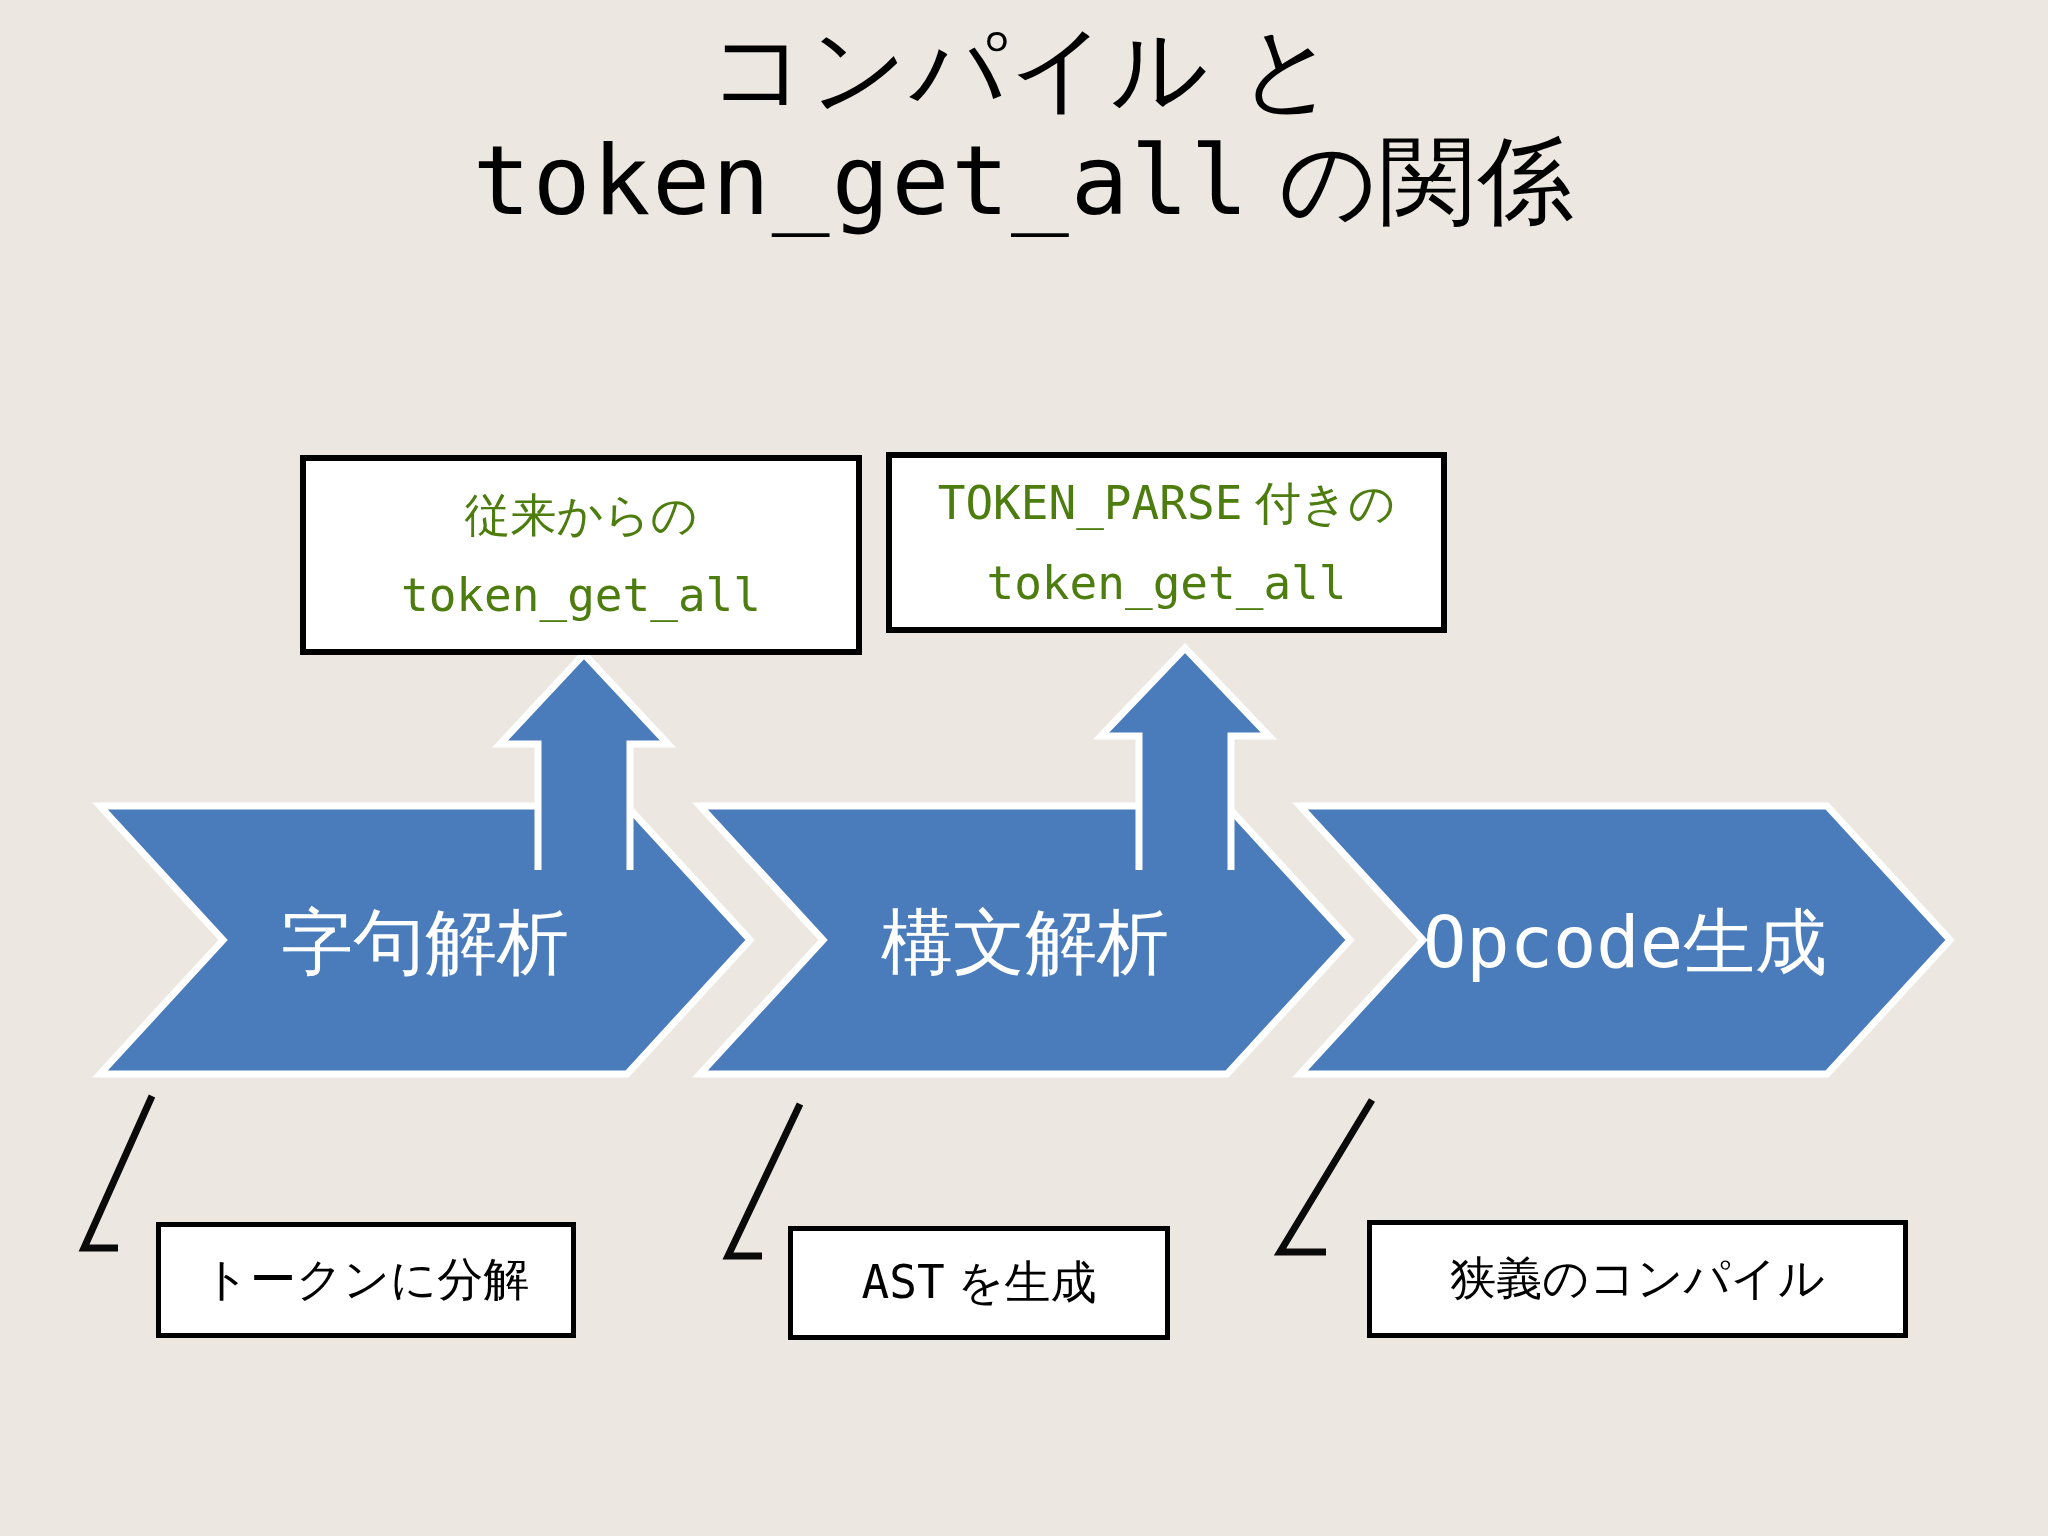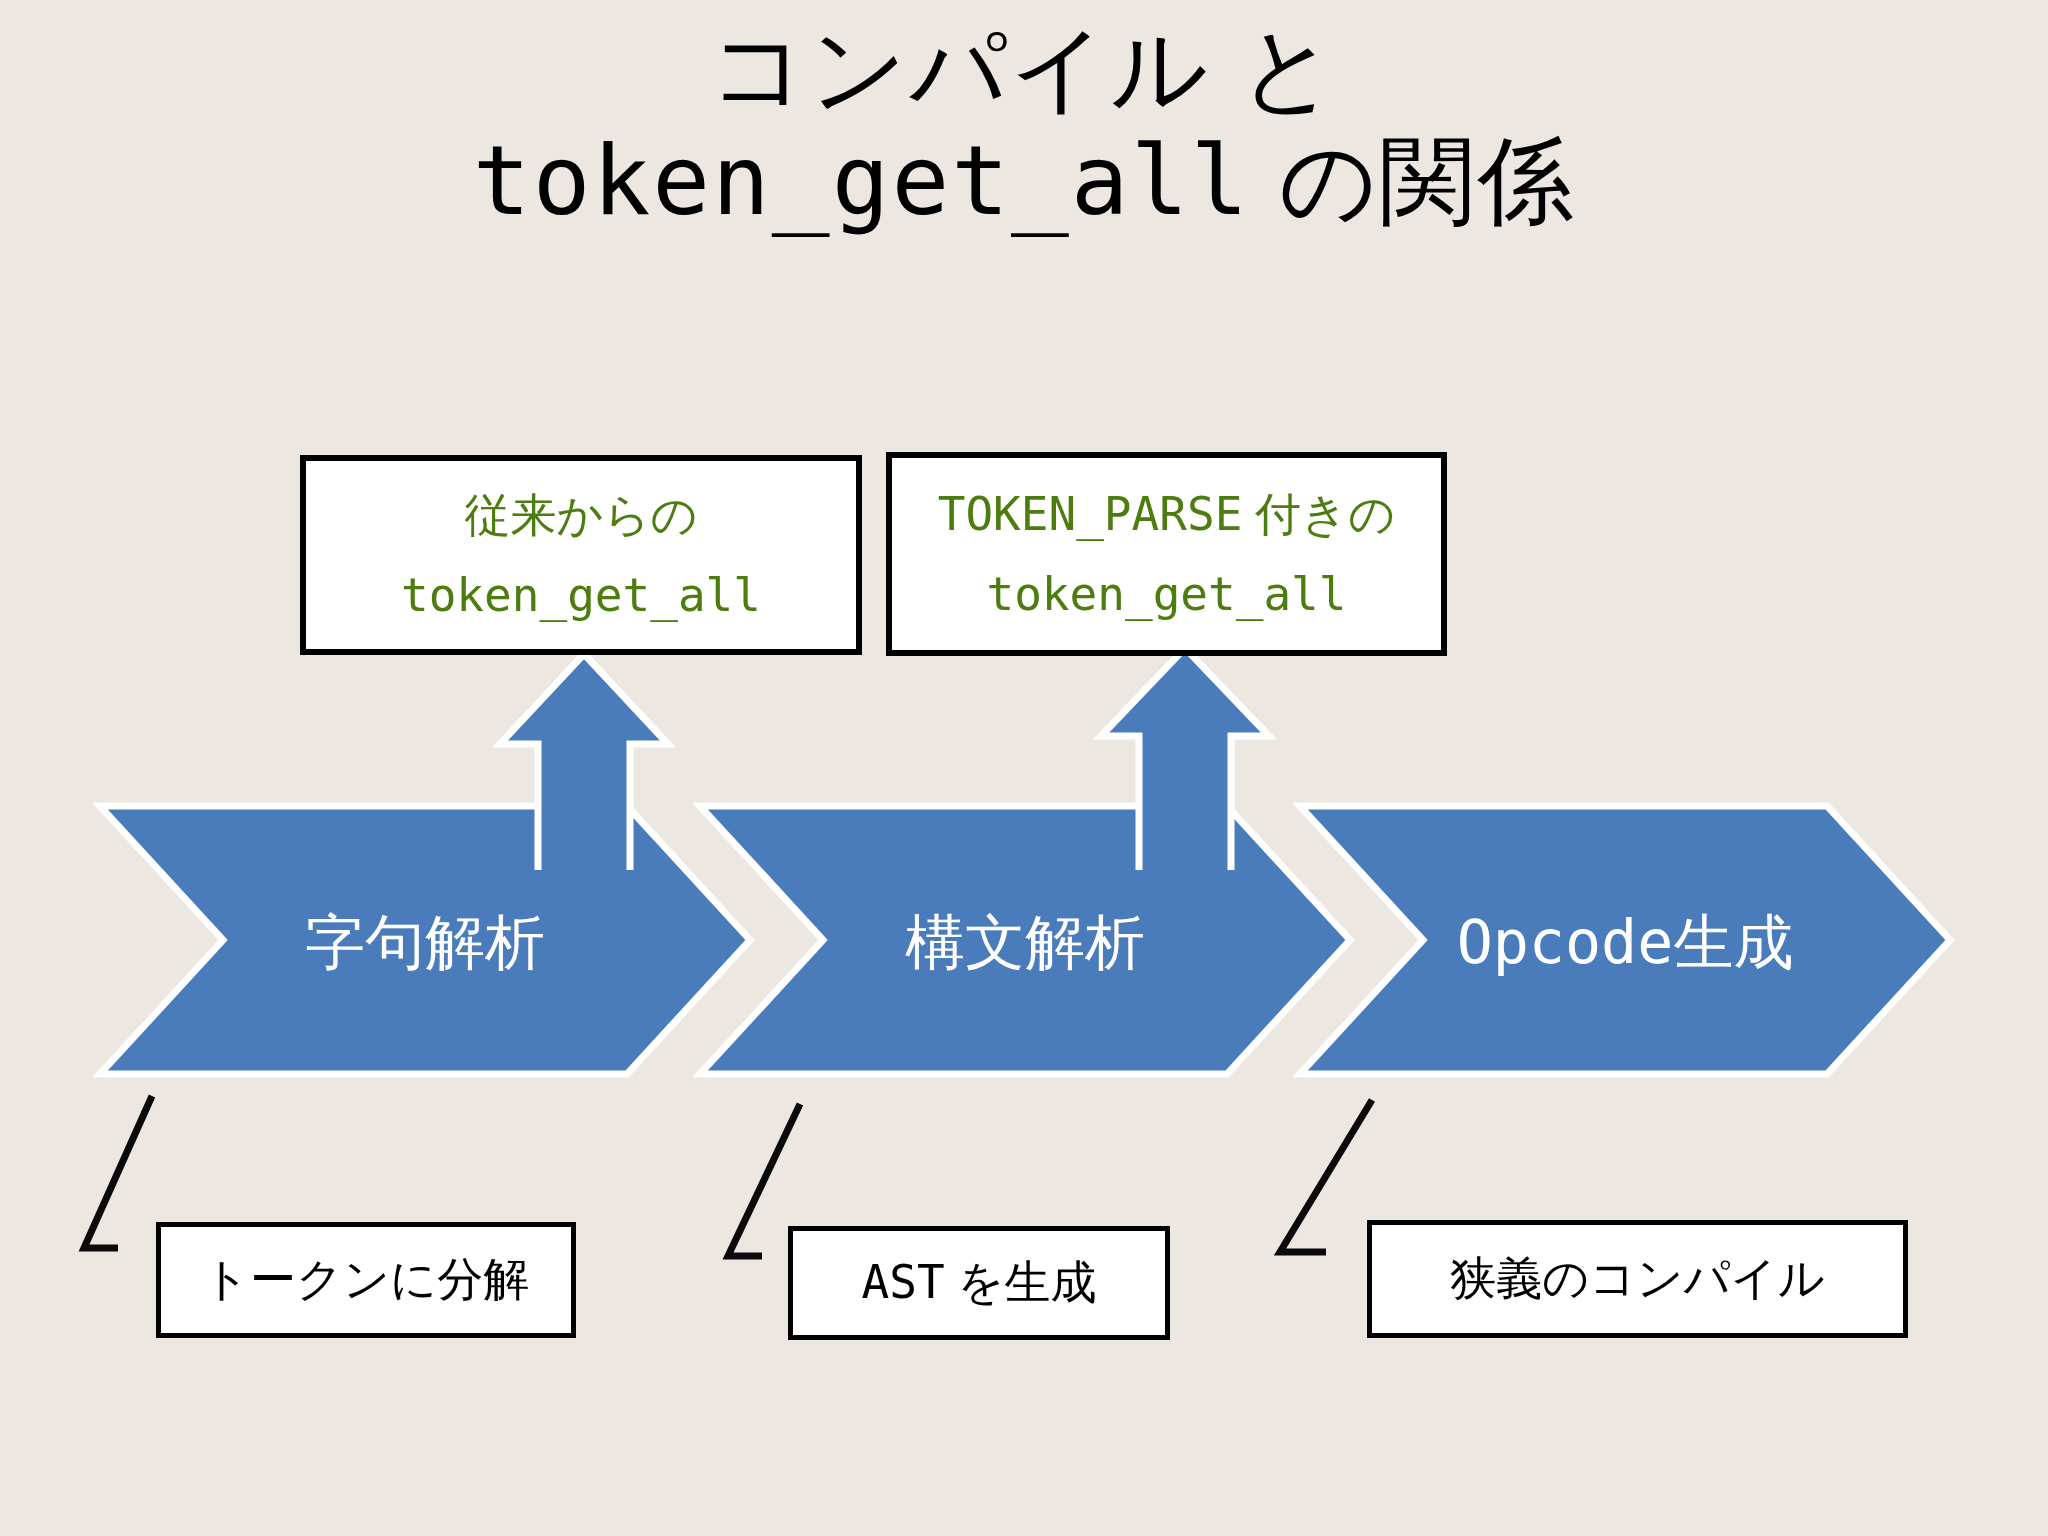--- a/index.html
+++ b/index.html
@@ -30,26 +30,26 @@
   
   .topbox{
     position:absolute;
     background:#FFFFFF;border:6px solid #000000;
     box-sizing:border-box;
     display:flex;flex-direction:column;justify-content:center;align-items:center;
     font-size:46px;line-height:80px;color:#4d7c0f;
     text-align:center;white-space:nowrap;
   }
   #topbox-1{left:300px;top:455px;width:562px;height:200px;}
-  #topbox-2{left:886px;top:452px;width:561px;height:204px;}
+  #topbox-2{left:886px;top:452px;width:561px;height:181px;}
 
   
   .stage-label{
     position:absolute;top:902px;height:80px;line-height:80px;
-    color:#FFFFFF;font-size:60px;text-align:center;white-space:nowrap;
+    color:#FFFFFF;font-size:72px;text-align:center;white-space:nowrap;
   }
   #stage-label-1{left:173px;width:504px;}
   #stage-label-2{left:773px;width:504px;}
   #stage-label-3{left:1373px;width:504px;}
 
   
   .notebox{
     position:absolute;
     background:#FFFFFF;border:5px solid #000000;
     box-sizing:border-box;

